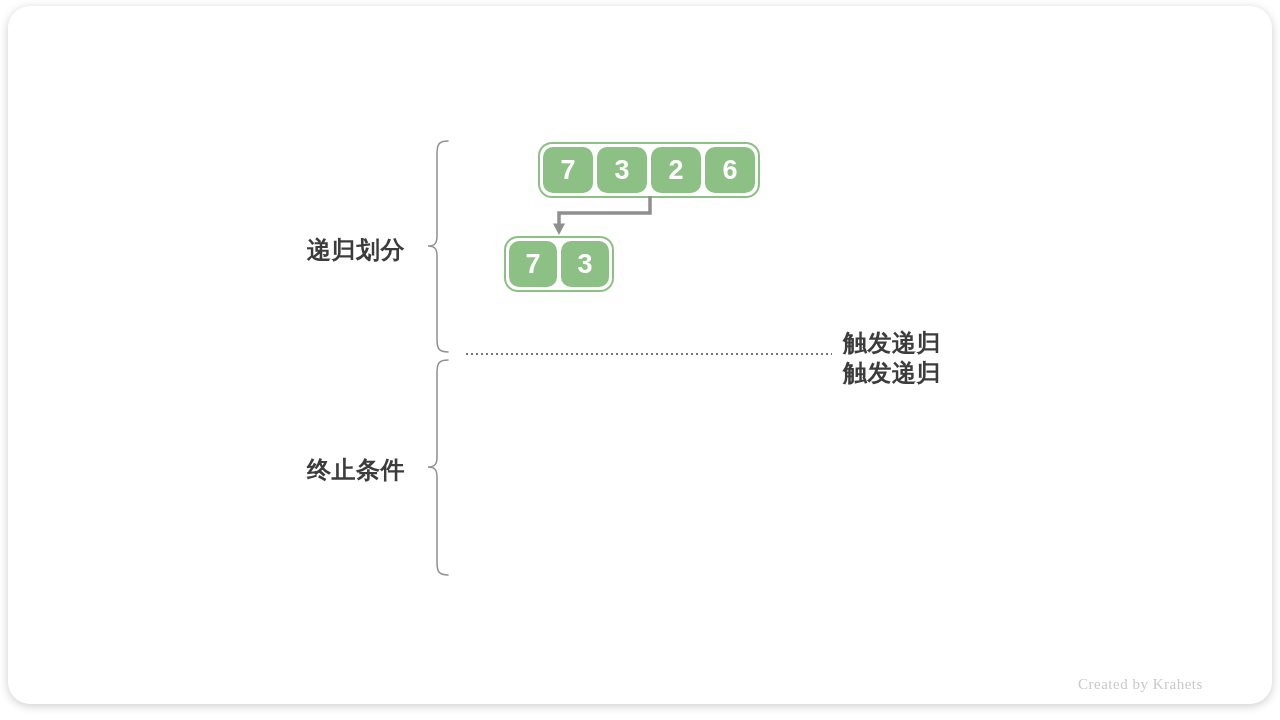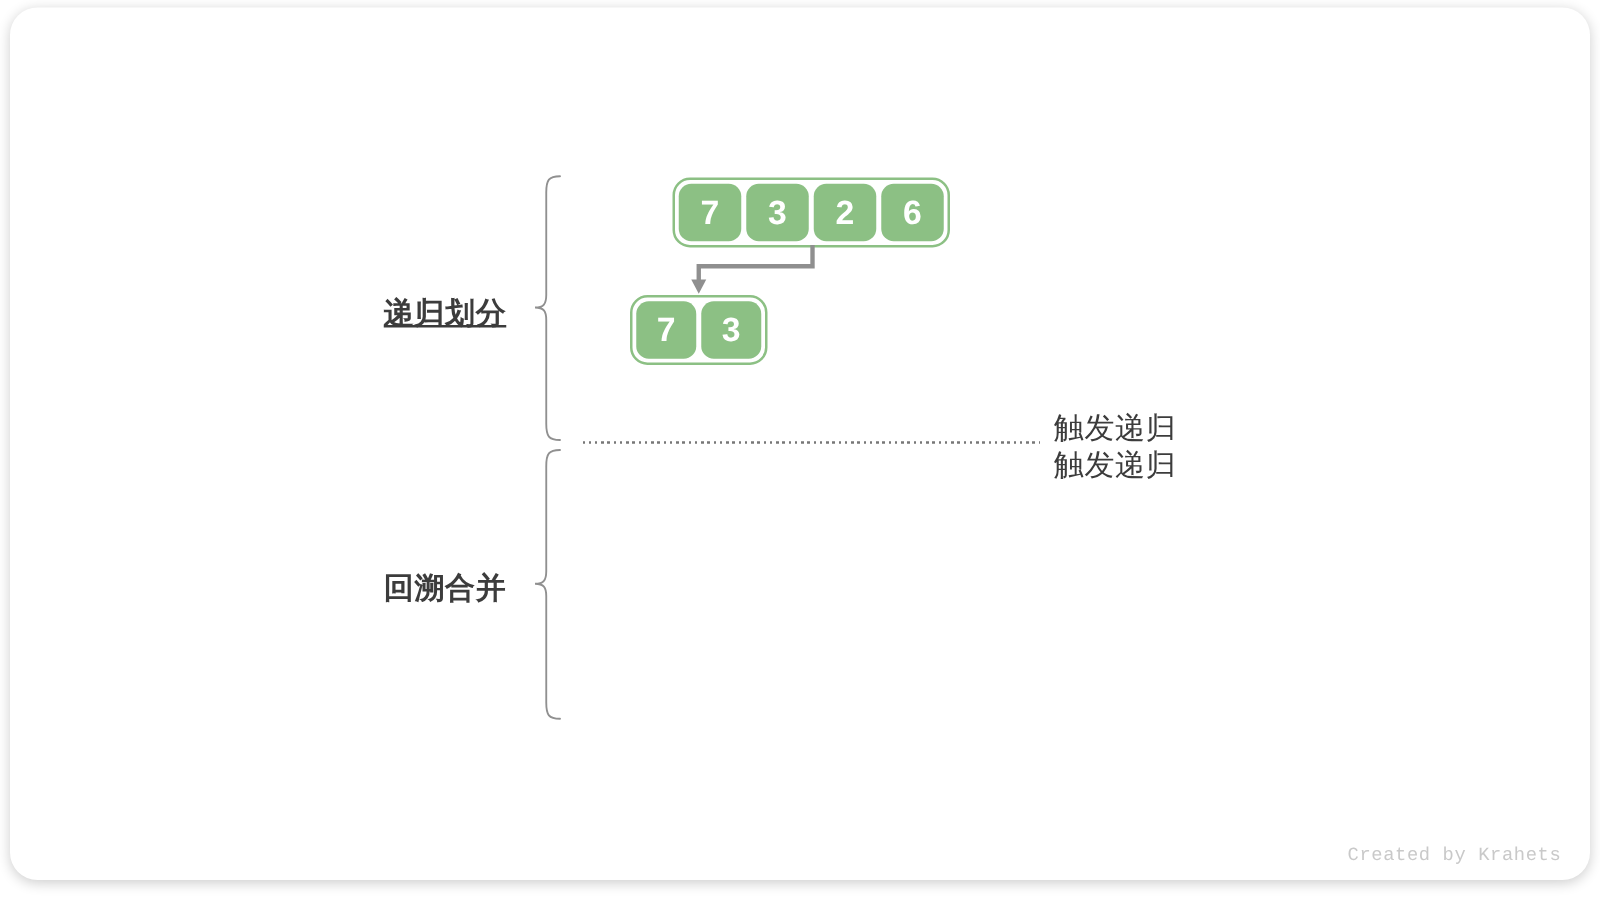--- a/index.html
+++ b/index.html
@@ -59,21 +59,21 @@
   .stage-label {
     position: absolute;
     left: 307px;
     width: 100px;
     font-size: 24px;
     font-weight: 700;
     color: #3c3c3c;
     letter-spacing: 0.5px;
     white-space: nowrap;
   }
-  #label-divide { top: 234px; text-decoration: underline; }
+  #label-divide { top: 234px; }
   #label-merge  { top: 454px; }
 
   
   .brace { position: absolute; left: 426px; }
   #brace-divide { top: 140px; }
   #brace-merge  { top: 359px; }
 
   
   #divide-arrow { left: 540px; top: 194px; }
 
@@ -86,34 +86,34 @@
     height: 2px;
     background: repeating-linear-gradient(90deg, #777777 0 2px, transparent 2px 5px);
   }
 
   
   .annotation {
     position: absolute;
     left: 843px;
     top: 328px;
     font-size: 24px;
-    font-weight: 400;
+    font-weight: 700;
     color: #3c3c3c;
     line-height: 30px;
     letter-spacing: 0.5px;
     white-space: nowrap;
     text-align: center;
   }
 
   
   .watermark {
     position: absolute;
     left: 1078px;
     top: 676px;
-    font-family: Liberation Mono, monospace;
+    font-family: Liberation Serif, serif;
     font-size: 15px;
     color: #c9c9c9;
     letter-spacing: 0.5px;
     white-space: nowrap;
   }
 </style>
 </head>
 <body>
 
 <div class="stage">
@@ -122,21 +122,21 @@
 
   <svg class="brace" id="brace-divide" width="24" height="213" viewBox="0 0 24 213">
     <path d="M 22,1 C 13,1 11,4 11,14 L 11,96 C 11,103 9,106 2,106 C 9,106 11,109 11,116 L 11,199 C 11,209 13,212 22,212" fill="none" stroke="#909090" stroke-width="1.5" stroke-linecap="round"></path>
   </svg>
 
   <svg class="brace" id="brace-merge" width="24" height="218" viewBox="0 0 24 218">
     <path d="M 22,1 C 13,1 11,4 11,14 L 11,98 C 11,105 9,108 2,108 C 9,108 11,111 11,118 L 11,203 C 11,213 13,216 22,216" fill="none" stroke="#909090" stroke-width="1.5" stroke-linecap="round"></path>
   </svg>
 
   <div class="stage-label" id="label-divide">递归划分</div>
-  <div class="stage-label" id="label-merge">回溯合并</div>
+  <div class="stage-label" id="label-merge">终止条件</div>
 
   <div class="array" id="array-level1">
       <div class="cell">7</div>
       <div class="cell">3</div>
       <div class="cell">2</div>
       <div class="cell">6</div>
     </div>
 
   <svg class="abs" id="divide-arrow" width="122" height="48" viewBox="0 0 122 48">
     <polyline points="110,2 110,19 19,19 19,31" fill="none" stroke="#8f8f8f" stroke-width="3.5" stroke-linejoin="miter"></polyline>

